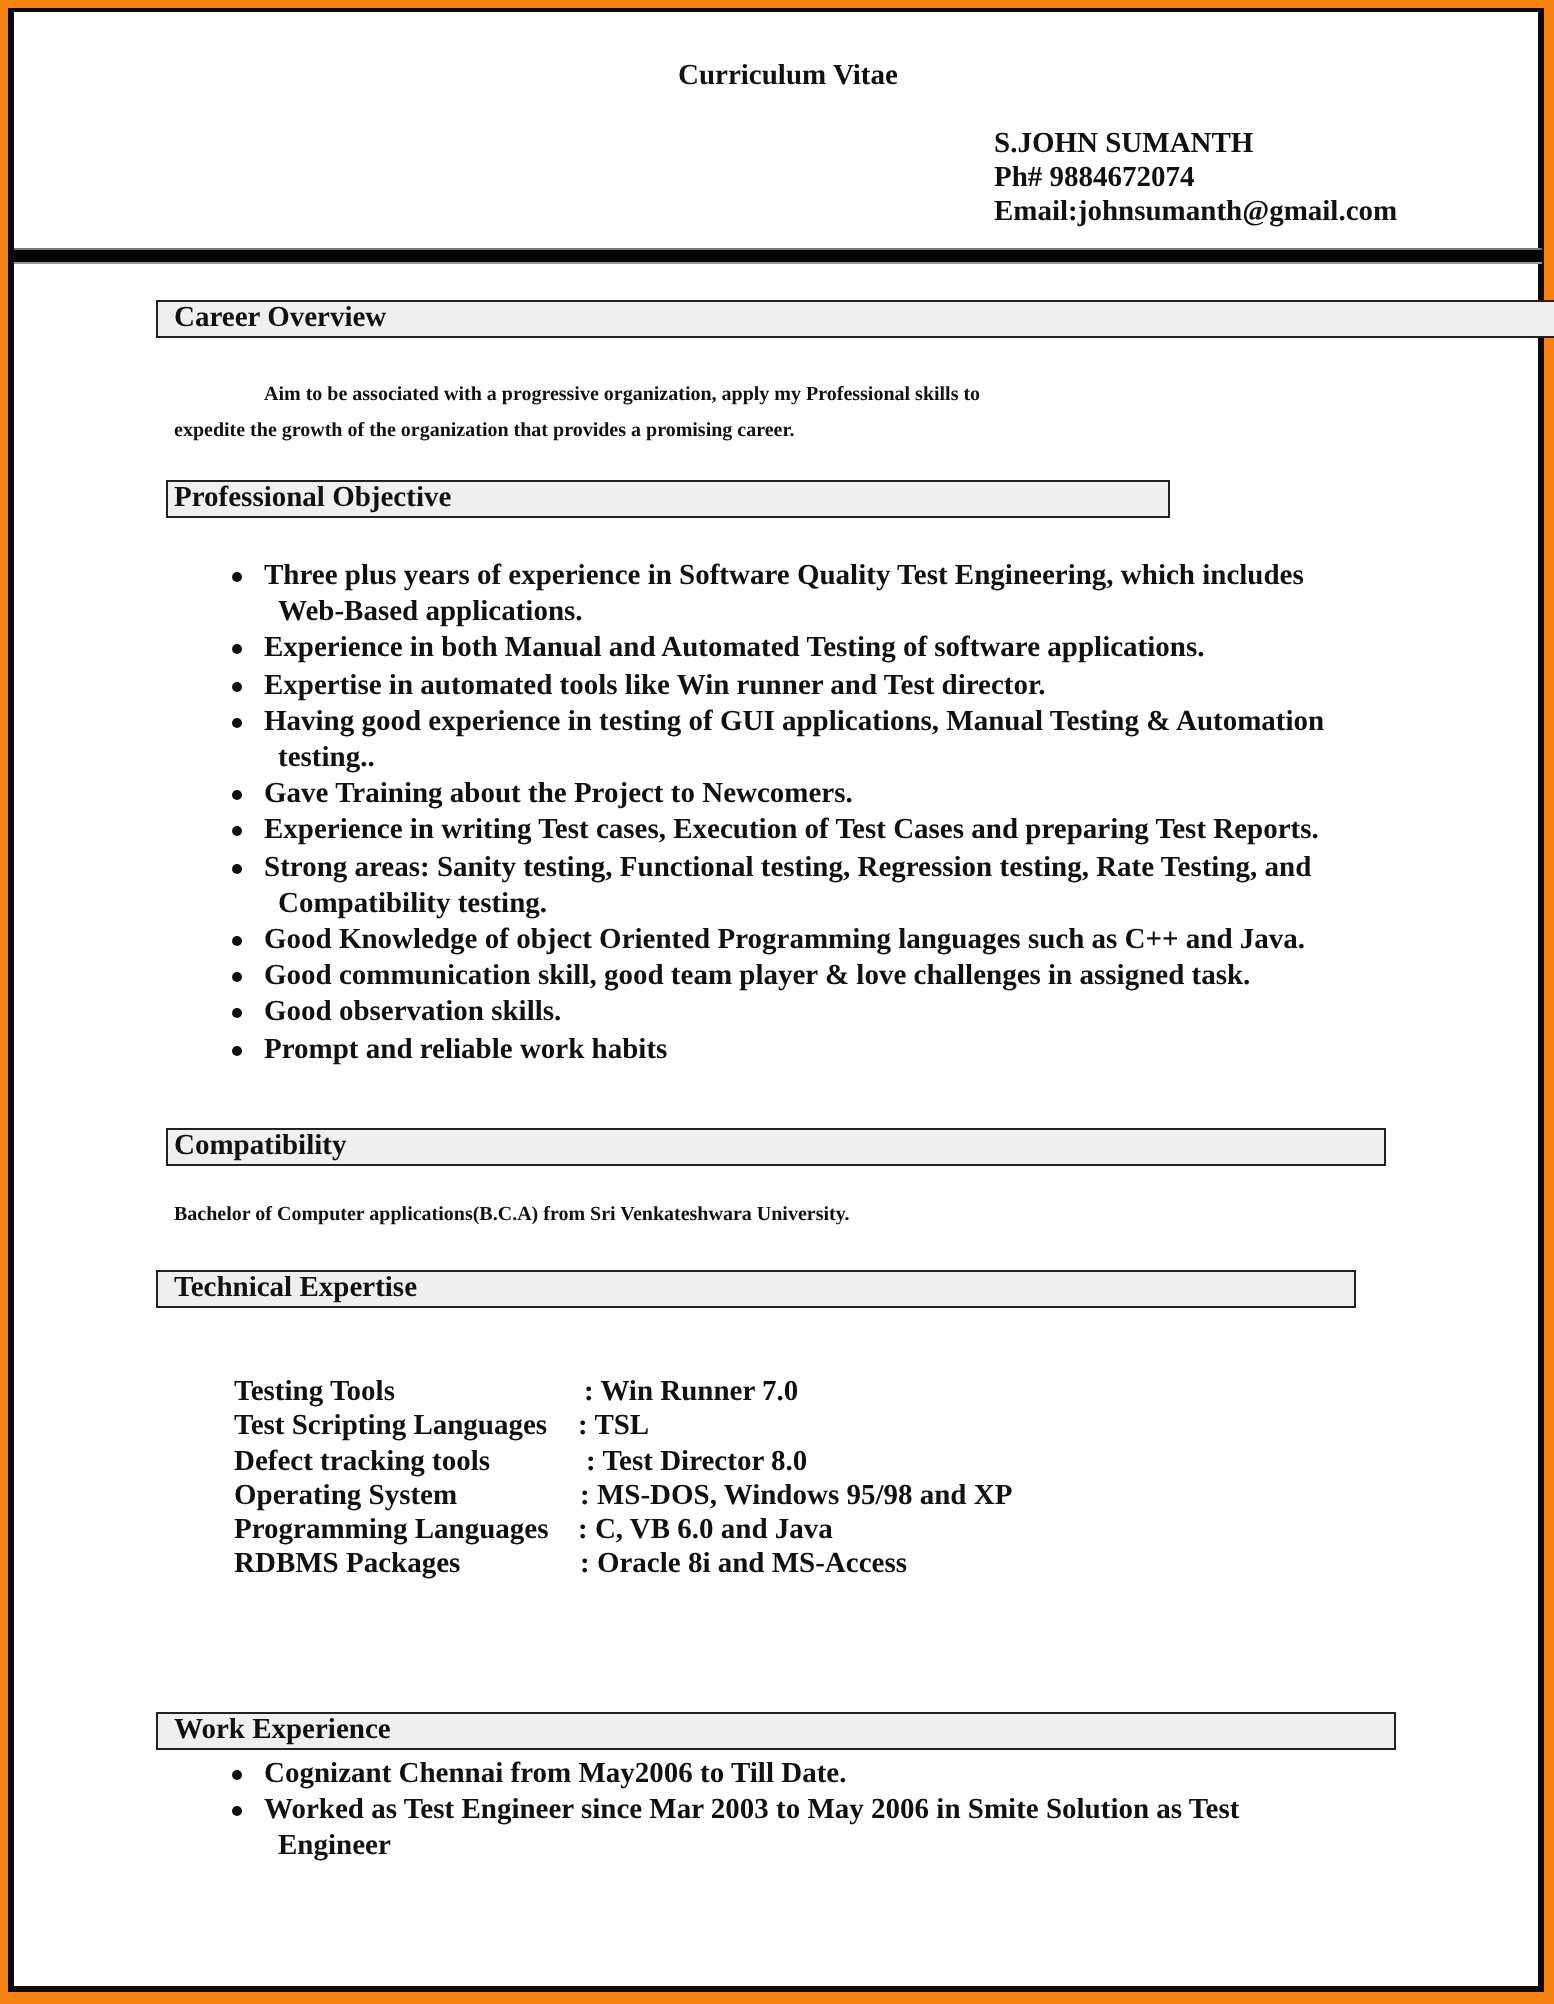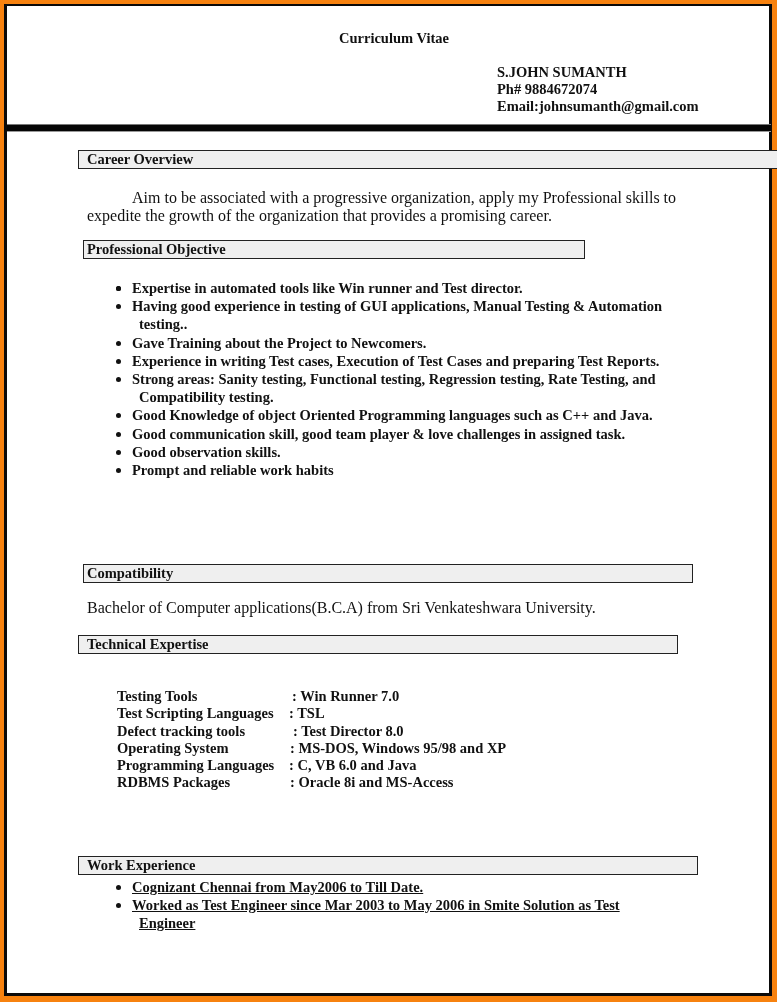--- a/index.html
+++ b/index.html
@@ -32,21 +32,21 @@
   .sec {
     position: absolute; height: 19px; box-sizing: border-box;
     background: #efefef; border: 1.5px solid #222;
     font-weight: bold; font-size: 14.5px; line-height: 17px; padding-left: 8px;
   }
   .sec.s1 { left: 78px; width: 720px; top: 150px; }
   .sec.s2 { left: 83px; width: 502px; top: 240px; padding-left: 3px; }
   .sec.s3 { left: 83px; width: 610px; top: 564px; padding-left: 3px; }
   .sec.s4 { left: 78px; width: 600px; top: 635px; }
   .sec.s5 { left: 78px; width: 620px; top: 856px; }
-  .para { position: absolute; font-weight: normal; font-size: 16px; line-height: 18px; white-space: nowrap; }
+  .para { position: absolute; font-weight: bold; font-size: 10px; line-height: 18px; white-space: nowrap; }
   .bullets { position: absolute; left: 115px; margin: 0; padding: 0; list-style: none; }
   .bullets li { position: relative; font-weight: bold; font-size: 14.5px; line-height: 18.2px; padding-left: 17px; white-space: nowrap; }
   .bullets li .dot { position: absolute; left: 1px; top: 7px; width: 5px; height: 5px; border-radius: 50%; background: #111; }
   .bullets li .cont { display: block; padding-left: 7px; }
   .tech { position: absolute; left: 117px; top: 688px; }
   .tech-row { position: relative; height: 17.3px; font-weight: bold; font-size: 14.5px; line-height: 17.3px; white-space: nowrap; }
   .tech-row .k { position: absolute; left: 0; }
   .tech-row .v { position: absolute; }
 </style>
 </head>
@@ -63,21 +63,22 @@
   <div class="t email">Email:johnsumanth@gmail.com</div>
 
   <div class="rule"></div>
 
   <div class="sec s1">Career Overview</div>
   <div class="para" style="left:132px; top:189px;">Aim to be associated with a progressive organization, apply my Professional skills to</div>
   <div class="para" style="left:87px; top:207px;">expedite the growth of the organization that provides a promising career.</div>
 
   <div class="sec s2">Professional Objective</div>
   <ul class="bullets" style="top:279px;">
-    <li><span class="dot"></span></li>
+    <li><span class="dot"></span><span>Three plus years of experience in Software Quality Test Engineering, which includes</span><span class="cont">Web-Based applications.</span></li>
+    <li><span class="dot"></span><span>Experience in both Manual and Automated Testing of software applications.</span></li>
     <li><span class="dot"></span><span>Expertise in automated tools like Win runner and Test director.</span></li>
     <li><span class="dot"></span><span>Having good experience in testing of GUI applications, Manual Testing &amp; Automation</span><span class="cont">testing..</span></li>
     <li><span class="dot"></span><span>Gave Training about the Project to Newcomers.</span></li>
     <li><span class="dot"></span><span>Experience in writing Test cases, Execution of Test Cases and preparing Test Reports.</span></li>
     <li><span class="dot"></span><span>Strong areas: Sanity testing, Functional testing, Regression testing, Rate Testing, and</span><span class="cont">Compatibility testing.</span></li>
     <li><span class="dot"></span><span>Good Knowledge of object Oriented Programming languages such as C++ and Java.</span></li>
     <li><span class="dot"></span><span>Good communication skill, good team player &amp; love challenges in assigned task.</span></li>
     <li><span class="dot"></span><span>Good observation skills.</span></li>
     <li><span class="dot"></span><span>Prompt and reliable work habits</span></li>
   </ul>
@@ -107,18 +108,18 @@
       <span class="k">Programming Languages</span>
       <span class="v" style="left:172px;">:  C, VB 6.0 and Java</span>
     </div>
     <div class="tech-row">
       <span class="k">RDBMS Packages</span>
       <span class="v" style="left:173px;">:  Oracle 8i and MS-Access</span>
     </div>
   </div>
 
   <div class="sec s5">Work Experience</div>
-  <ul class="bullets" style="top:878px;text-decoration:underline;">
+  <ul class="bullets" style="top:878px;">
     <li><span class="dot"></span><span>Cognizant Chennai from May2006 to Till Date.</span></li>
     <li><span class="dot"></span><span>Worked as Test Engineer since Mar 2003 to May 2006 in Smite Solution as Test</span><span class="cont">Engineer</span></li>
   </ul>
 
 </div>
 
 </body></html>

